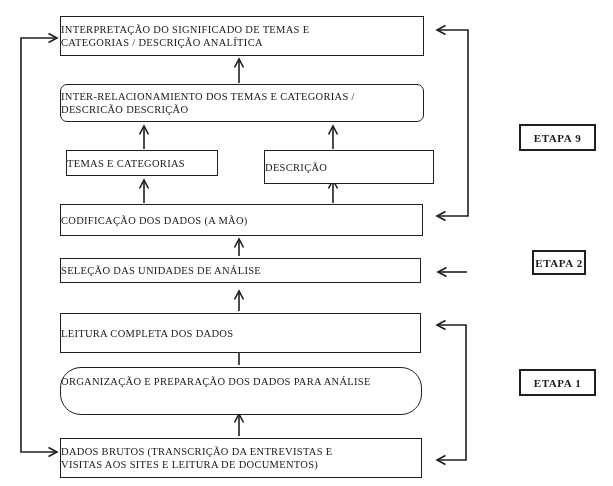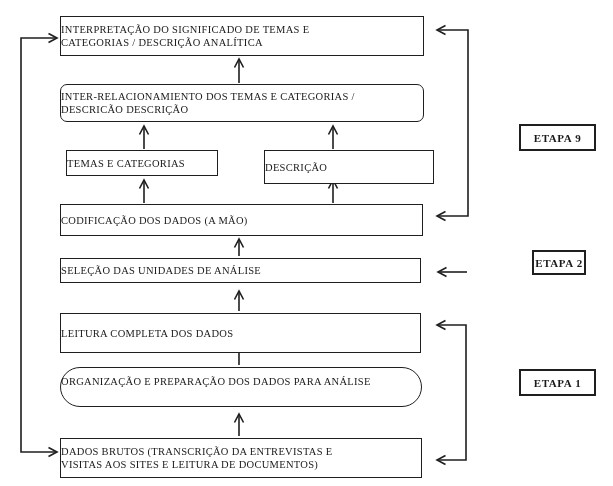--- a/index.html
+++ b/index.html
@@ -92,21 +92,21 @@
   </div>
 
   <div class="fbox" style="left:60px;top:258px;width:361px;height:25px;">
     <span>SELEÇÃO DAS UNIDADES DE ANÁLISE</span>
   </div>
 
   <div class="fbox" style="left:60px;top:313px;width:361px;height:40px;">
     <span>LEITURA COMPLETA DOS DADOS</span>
   </div>
 
-  <div class="fbox top-align" style="left:60px;top:367px;width:362px;height:40px;border-radius:21px;">
+  <div class="fbox top-align" style="left:60px;top:367px;width:362px;height:48px;border-radius:21px;">
     <span>ORGANIZAÇÃO E PREPARAÇÃO DOS DADOS PARA ANÁLISE</span>
   </div>
 
   <div class="fbox" style="left:60px;top:438px;width:362px;height:40px;">
     <span>DADOS BRUTOS (TRANSCRIÇÃO DA ENTREVISTAS E</span>
     <span>VISITAS AOS SITES E LEITURA DE DOCUMENTOS)</span>
   </div>
 
   <div class="etapa" style="left:519px;top:124px;width:77px;height:27px;">
     <span>ETAPA 9</span>

